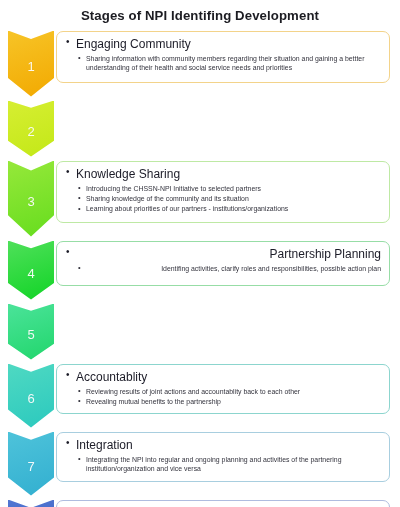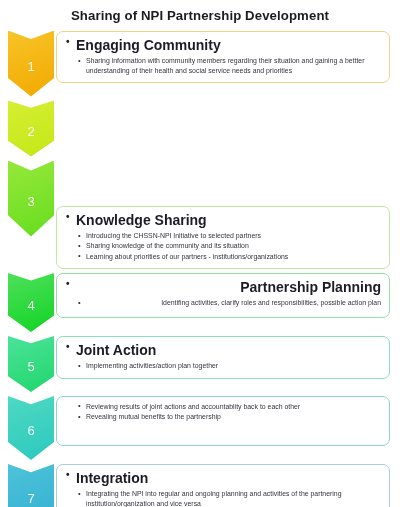--- a/index.html
+++ b/index.html
@@ -74,22 +74,22 @@
     border-radius: 7px;
     box-sizing: border-box;
     padding: 5px 8px 6px 8px;
     margin-left: -6px;
     position: relative;
     z-index: 2;
     min-height: 34px;
   }
 
   .card-title {
-    font-size: 14px;
-    font-weight: bold;
+    font-size: 12px;
+    font-weight: normal;
     color: #1c1c28;
     line-height: 1.25;
     margin: 0 0 2px 0;
     position: relative;
     padding-left: 11px;
   }
   .card-title::before {
     content: "\2022";
     position: absolute;
     left: 1px;
@@ -116,21 +116,21 @@
     position: absolute;
     left: 0;
     top: -0.5px;
     font-size: 7.5px;
     color: #33333d;
   }
 </style>
 </head>
 <body>
 
-<h1 id="page-title">Sharing of NPI Partnership Development</h1>
+<h1 id="page-title">Stages of NPI Identifing Development</h1>
 
 <div id="stages">
     <div class="stage">
       <div class="chev-wrap">
         <div class="chevron" style="height: 66px; background: linear-gradient(160deg, rgb(247, 196, 39) 0%, rgb(242, 169, 0) 100%);">
           <span class="chev-num">1</span>
         </div>
       </div>
       <div class="card" style="border-color: rgb(243, 211, 138); min-height: 52px;">
         <div class="card-title">Engaging Community</div>
@@ -145,21 +145,21 @@
           <span class="chev-num">2</span>
         </div>
       </div>
     </div>
     <div class="stage">
       <div class="chev-wrap">
         <div class="chevron" style="height: 76px; background: linear-gradient(160deg, rgb(150, 232, 58) 0%, rgb(102, 221, 30) 100%);">
           <span class="chev-num">3</span>
         </div>
       </div>
-      <div class="card" style="border-color: rgb(190, 233, 164); min-height: 62px; margin-top: 45px;">
+      <div class="card" style="border-color: rgb(190, 233, 164); min-height: 62px;">
         <div class="card-title">Knowledge Sharing</div>
         <ul class="bullets">
           <li>Introducing the CHSSN-NPI Initiative to selected partners</li>
           <li>Sharing knowledge of the community and its situation</li>
           <li>Learning about priorities of  our partners - institutions/organizations</li>
         </ul>
       </div>
     </div>
     <div class="stage">
       <div class="chev-wrap">
@@ -173,34 +173,29 @@
           <li>Identifing activities, clarify roles and responsibilities, possible action plan</li>
         </ul>
       </div>
     </div>
     <div class="stage">
       <div class="chev-wrap">
         <div class="chevron" style="height: 56px; background: linear-gradient(160deg, rgb(75, 227, 154) 0%, rgb(33, 214, 107) 100%);">
           <span class="chev-num">5</span>
         </div>
       </div>
-      <div class="card" style="border-color: rgb(141, 220, 186); min-height: 42px;">
-        <div class="card-title">Joint Action</div>
-        <ul class="bullets">
-          <li>Implementing activities/action plan together</li>
-        </ul>
-      </div>
     </div>
     <div class="stage">
       <div class="chev-wrap">
         <div class="chevron" style="height: 64px; background: linear-gradient(160deg, rgb(79, 217, 194) 0%, rgb(43, 201, 190) 100%);">
           <span class="chev-num">6</span>
         </div>
       </div>
       <div class="card" style="border-color: rgb(140, 213, 206); min-height: 50px;">
+        <div class="card-title">Accountablity</div>
         <ul class="bullets">
           <li>Reviewing results of joint actions and accountablity back to each other</li>
           <li>Revealing mutual benefits to the partnership</li>
         </ul>
       </div>
     </div>
     <div class="stage">
       <div class="chev-wrap">
         <div class="chevron" style="height: 64px; background: linear-gradient(160deg, rgb(78, 195, 218) 0%, rgb(50, 175, 208) 100%);">
           <span class="chev-num">7</span>

